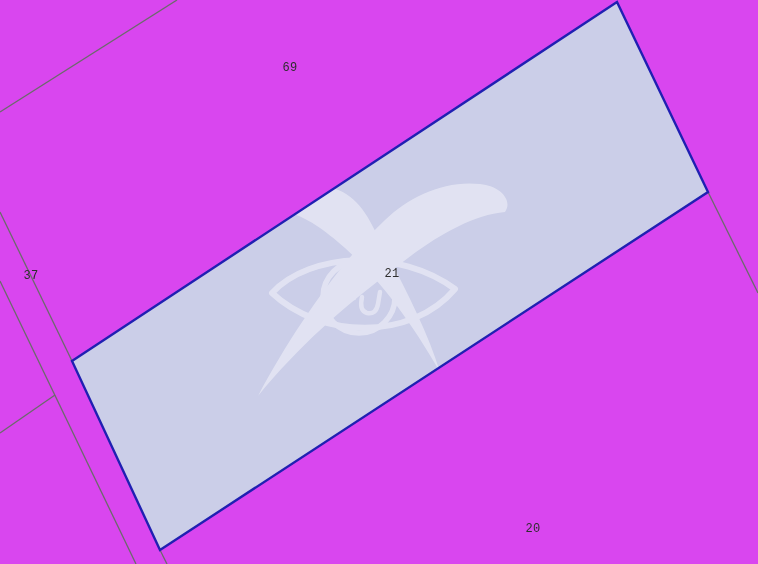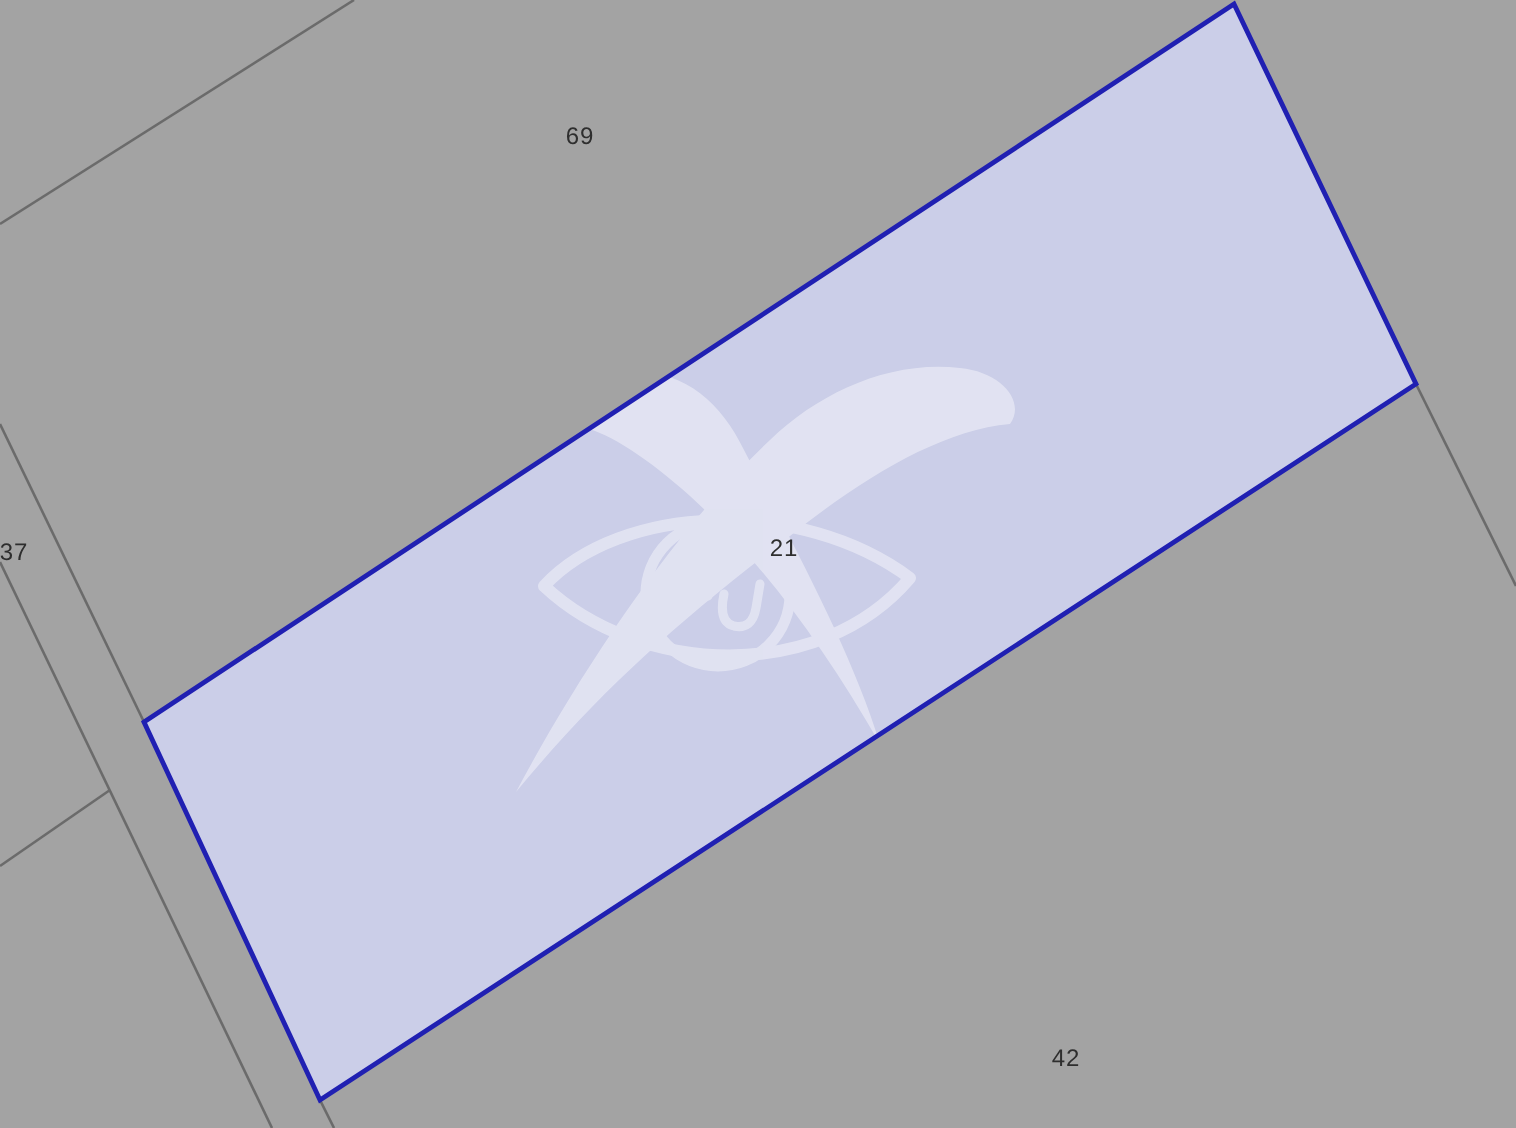--- a/index.html
+++ b/index.html
@@ -1,18 +1,18 @@
 <!DOCTYPE html>
 <html><head>
 <meta charset="utf-8">
 <style>
   html,body{margin:0;padding:0;background:#fff;}
   .stage{
-    position:relative;width:758px;height:564px;background:#a3a3a3;
-    overflow:hidden;font-family:Liberation Sans, sans-serif;text-align:center;
+    position:relative;width:758px;height:564px;background:#d946ef;
+    overflow:hidden;font-family:Liberation Mono, monospace;text-align:center;
   }
   .stage svg{position:absolute;left:0;top:0;}
   .gray-line{fill:none;stroke:#6b6b6b;stroke-width:1.3;}
   .parcel-fill{fill:#cbcee8;stroke:none;cursor:pointer;}
   .parcel-stroke{fill:none;stroke:#2020b2;stroke-width:2.4;stroke-linejoin:miter;pointer-events:none;}
   .wm{opacity:.42;}
   .wm-fill{fill:#ffffff;}
   .wm-stroke{fill:none;stroke:#ffffff;stroke-linecap:round;}
   .plabel{
     position:absolute;transform:translate(-50%,-50%);
@@ -66,16 +66,16 @@
       <path class="wm-stroke" stroke-width="4.5" d="M 345,276 L 342,300
                M 357,274 L 354,298
                M 343,287 L 356,285
                M 362,297 q -3,14 5,16 q 9,2 11,-9 l 2,-12"></path>
     </g>
 
     <polygon class="parcel-stroke" points="72,361 617,2 708,192 160,550"></polygon>
   </svg>
 
   <div class="plabel" style="left:290px;top:68px">69</div>
-  <div class="plabel" style="left:7px;top:276px">37</div>
+  <div class="plabel" style="left:31px;top:276px">37</div>
   <div class="plabel" style="left:392px;top:274px">21</div>
-  <div class="plabel" style="left:533px;top:529px">42</div>
+  <div class="plabel" style="left:533px;top:529px">20</div>
 </div>
 
 </body></html>

